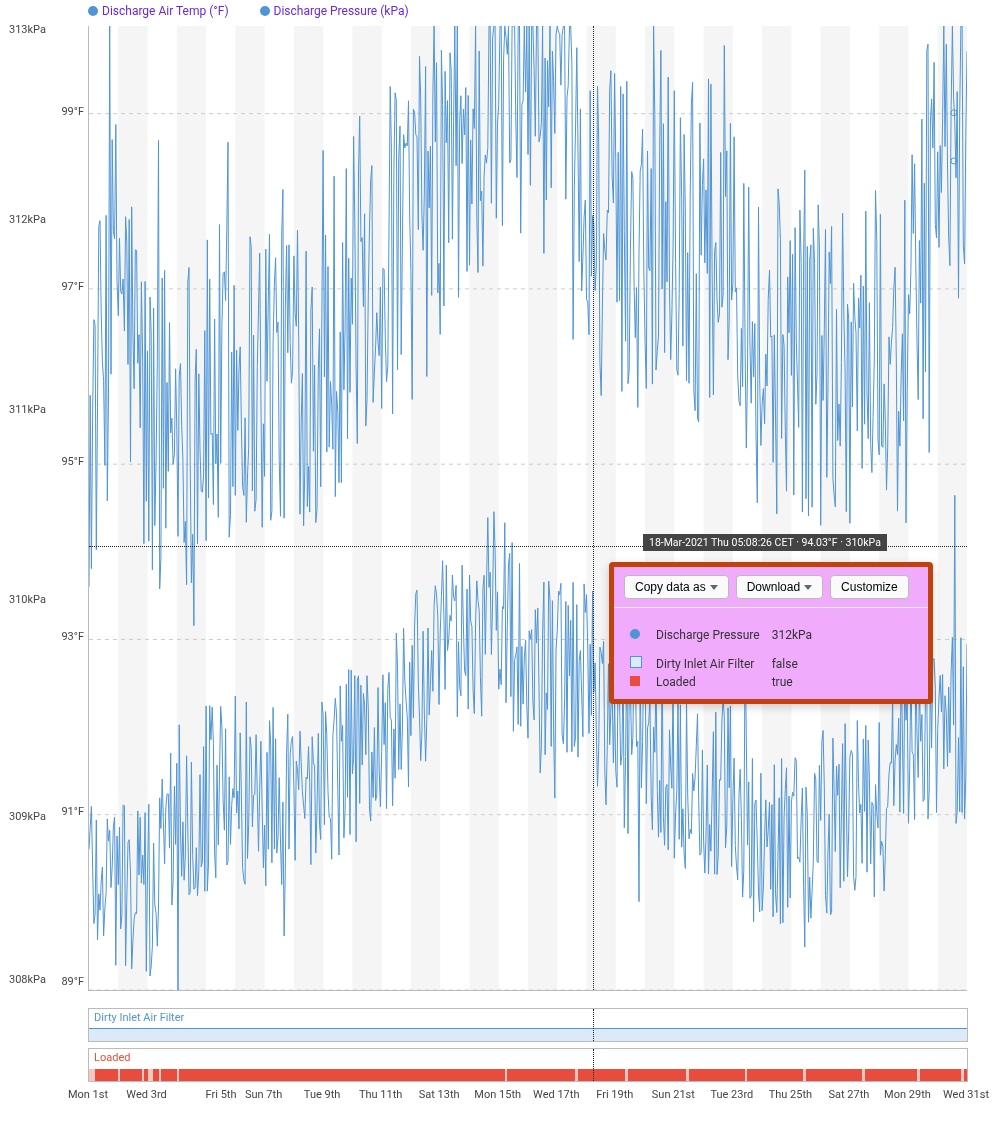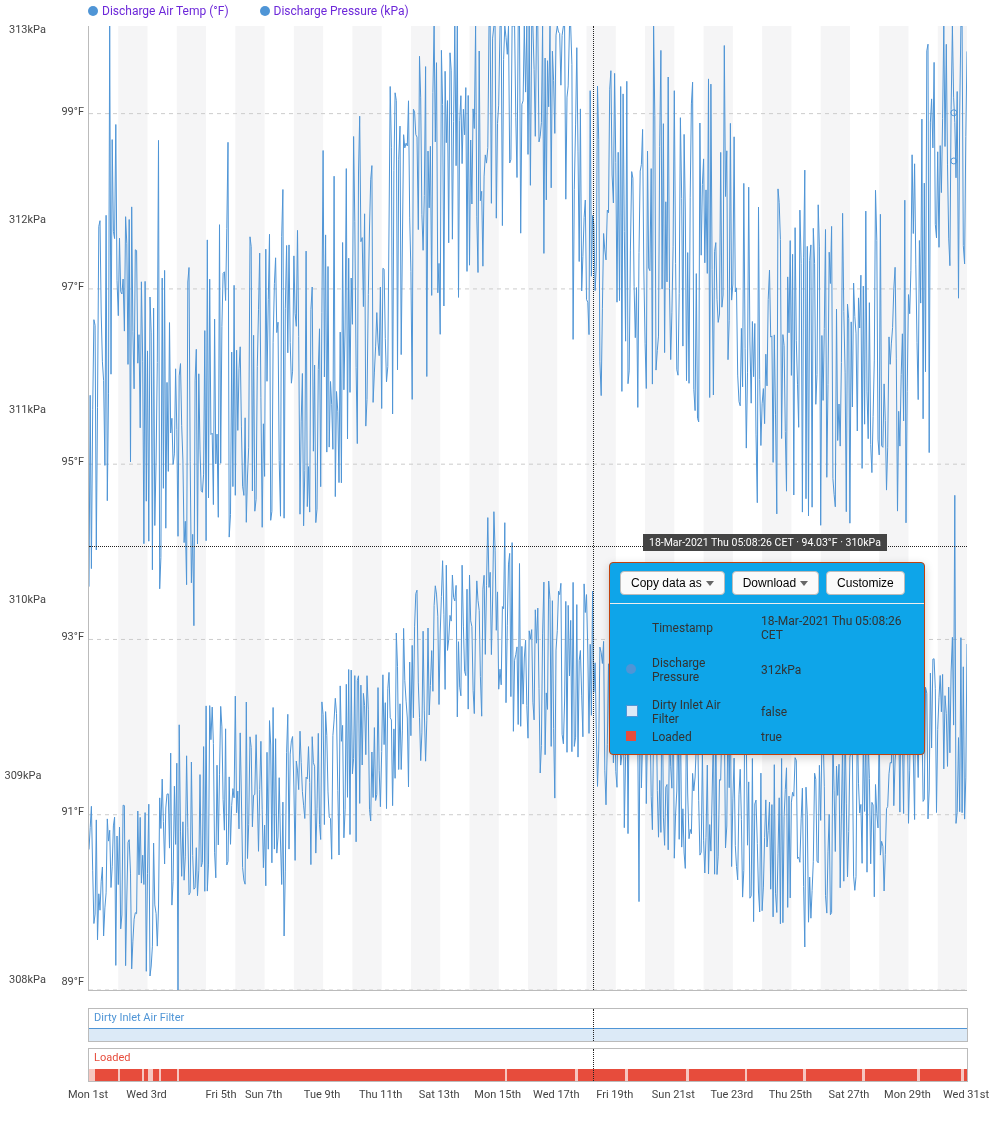--- a/index.html
+++ b/index.html
@@ -7,21 +7,21 @@
   .legend-top{position:absolute;left:88px;top:4px;font-size:12px;color:#6d28d9;}
   .legend-top .dot{display:inline-block;width:10px;height:10px;border-radius:50%;background:#4f95d6;margin-right:4px;position:relative;top:1px;}
   .legend-top span{margin-right:14px;}
   .axis-label{position:absolute;font-size:11px;color:#444;white-space:nowrap;}
   .axis-left-inner{left:0;text-align:right;width:84px;}
   .plot{position:absolute;left:88px;top:26px;width:878px;height:964px;border:1px solid #bbb;border-top:none;border-right:none;}
   .plot svg{position:absolute;left:0;top:0;}
   .crosshair-v{position:absolute;top:0;bottom:0;width:0;border-left:1px dotted #222;}
   .crosshair-h{position:absolute;left:0;right:0;height:0;border-top:1px dotted #222;}
   .tooltip-inline{position:absolute;background:#444;color:#fff;font-size:10.5px;padding:2px 6px;white-space:nowrap;}
-  .popup{position:absolute;background:#0ea5e9;border:1px solid #c2410c;border-radius:4px;box-shadow:0 3px 10px rgba(0,0,0,.18);font-size:12px;color:#333;}
+  .popup{position:absolute;background:#f0abfc;border:5px solid #c2410c;border-radius:4px;box-shadow:0 3px 10px rgba(0,0,0,.18);font-size:12px;color:#333;}
   .popup .toolbar{padding:8px 10px;border-bottom:1px solid #eee;}
   .popup .toolbar button{font-size:12px;padding:4px 10px;border:1px solid #bbb;border-radius:4px;background:#fafafa;margin-right:4px;cursor:pointer;}
   .popup .toolbar button:last-child{float:right;margin-right:0;}
   .popup .body{padding:8px 10px;}
   .popup table{border-collapse:collapse;}
   .popup td{padding:2px 6px;vertical-align:middle;}
   .swatch{display:inline-block;width:10px;height:10px;border-radius:50%;background:#4f95d6;margin-right:2px;}
   .swatch-sq{display:inline-block;width:10px;height:10px;border:1px solid #4f95d6;background:#dceaf7;margin-right:2px;}
   .swatch-red{display:inline-block;width:10px;height:10px;background:#e74c3c;margin-right:2px;}
   .state-chart{position:absolute;left:88px;width:878px;border:1px solid #bbb;}
@@ -37,21 +37,21 @@
 
 <div class="legend-top">
   <span><span class="dot"></span><span>Discharge Air Temp (°F)</span></span>
   <span><span class="dot"></span><span>Discharge Pressure (kPa)</span></span>
 </div>
 
 <div class="axis-label axis-left-inner" style="top:23px;width:46px;left:0;">313kPa</div>
 <div class="axis-label axis-left-inner" style="top:213px;width:46px;left:0;">312kPa</div>
 <div class="axis-label axis-left-inner" style="top:403px;width:46px;left:0;">311kPa</div>
 <div class="axis-label axis-left-inner" style="top:593px;width:46px;left:0;">310kPa</div>
-<div class="axis-label axis-left-inner" style="top:769px;width:46px;left:0;text-align:center;">309kPa</div>
+<div class="axis-label axis-left-inner" style="top:810px;width:46px;left:0;">309kPa</div>
 <div class="axis-label axis-left-inner" style="top:973px;width:46px;left:0;">308kPa</div>
 
 <div class="axis-label axis-left-inner" style="top:105px;">99°F</div>
 <div class="axis-label axis-left-inner" style="top:268px;margin-top:12px;">97°F</div>
 <div class="axis-label axis-left-inner" style="top:455px;">95°F</div>
 <div class="axis-label axis-left-inner" style="top:630px;">93°F</div>
 <div class="axis-label axis-left-inner" style="top:805px;">91°F</div>
 <div class="axis-label axis-left-inner" style="top:975px;">89°F</div>
 
 <div class="plot" id="plot">
@@ -89,25 +89,20 @@
   <div class="popup" style="left:520px;top:536px;width:314px;">
     <div class="toolbar">
       <button><span>Copy data as</span><span class="caret"></span></button>
       <button><span>Download</span><span class="caret"></span></button>
       <button>Customize</button>
       <div style="clear:both"></div>
     </div>
     <div class="body">
       <table>
         <tbody>
-              <tr>
-                <td></td>
-                <td>Timestamp</td>
-                <td>18-Mar-2021 Thu 05:08:26 CET</td>
-              </tr>
         <tr>
                 <td colspan="3" style="height:6px"></td>
               </tr>
         <tr>
                 <td><span class="swatch"></span></td>
                 <td>Discharge Pressure</td>
                 <td>312kPa</td>
               </tr>
         <tr>
                 <td colspan="3" style="height:6px"></td>

